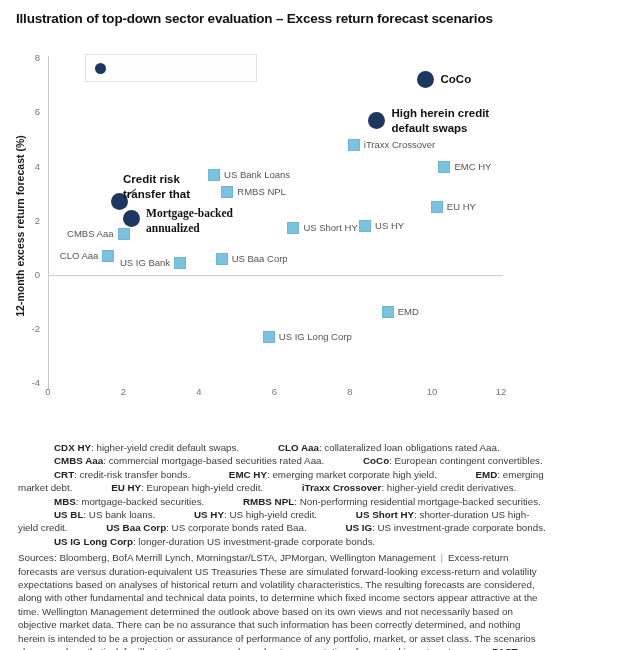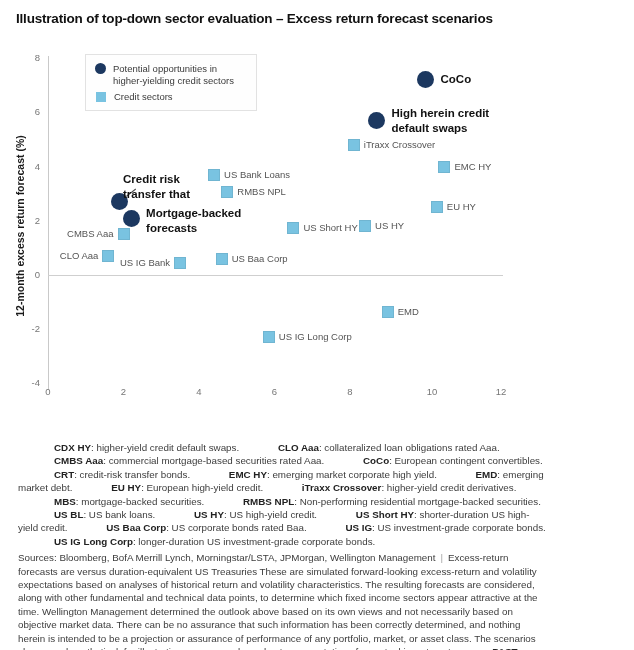--- a/index.html
+++ b/index.html
@@ -38,25 +38,20 @@
 <h1 class="title">Illustration of top-down sector evaluation – Excess return forecast scenarios</h1>
 
 <div class="chart">
   <div class="yaxis-line"></div>
   <div class="zero-line"></div>
   <div class="axis-label ylabel">12-month excess return forecast (%)</div>
 
   <div class="legend">
     <div class="legend-row">
       <span class="lg-circle" style="background: rgb(28, 56, 96);"></span>
-      <span class="legend-text" style="width:130px">Potential opportunities in higher-yielding credit sectors</span>
-    </div>
-    <div class="legend-row">
-      <span class="lg-square" style="background: rgb(121, 195, 225);"></span>
-      <span class="legend-text">Credit sectors</span>
     </div>
   </div>
 
   <div>
       <div class="tick ytick" style="left: 0px; top: 13.2px;">8</div>
       <div class="tick ytick" style="left: 0px; top: 67.4px;">6</div>
       <div class="tick ytick" style="left: 0px; top: 121.6px;">4</div>
       <div class="tick ytick" style="left: 0px; top: 175.8px;">2</div>
       <div class="tick ytick" style="left: 0px; top: 230px;">0</div>
       <div class="tick ytick" style="left: 0px; top: 284.2px;">-2</div>
@@ -75,23 +70,23 @@
         <div>High herein credit</div>
         <div>default swaps</div>
       </div>
       <div class="marker-circle" style="background: rgb(28, 56, 96); left: 111.225px; top: 153.33px;"></div>
       <div class="leader" style="left: 125.725px; top: 155.83px; width: 12px; transform: rotate(-38deg);"></div>
       <div class="pt-label hl" style="top: 131.83px; left: 123px;">
         <div>Credit risk</div>
         <div>transfer that</div>
       </div>
       <div class="marker-circle" style="background: rgb(28, 56, 96); left: 122.55px; top: 169.59px;"></div>
-      <div class="pt-label hl" style="top: 166.09px; left: 146.05px;">
+      <div class="pt-label hl" style="top: 166.09px; left: 146.05px; font-family: Liberation Serif, serif;">
         <div>Mortgage-backed</div>
-        <div>forecasts</div>
+        <div>annualized</div>
       </div>
       <div class="marker-square" style="background: rgb(121, 195, 225); left: 347.775px; top: 98.92px;"></div>
       <div class="pt-label" style="top: 98.92px; left: 363.775px;">iTraxx Crossover</div>
       <div class="marker-square" style="background: rgb(121, 195, 225); left: 438.375px; top: 120.6px;"></div>
       <div class="pt-label" style="top: 120.6px; left: 454.375px;">EMC HY</div>
       <div class="marker-square" style="background: rgb(121, 195, 225); left: 430.825px; top: 161.25px;"></div>
       <div class="pt-label" style="top: 161.25px; left: 446.825px;">EU HY</div>
       <div class="marker-square" style="background: rgb(121, 195, 225); left: 359.1px; top: 180.22px;"></div>
       <div class="pt-label" style="top: 180.22px; left: 375.1px;">US HY</div>
       <div class="marker-square" style="background: rgb(121, 195, 225); left: 287.375px; top: 181.575px;"></div>

